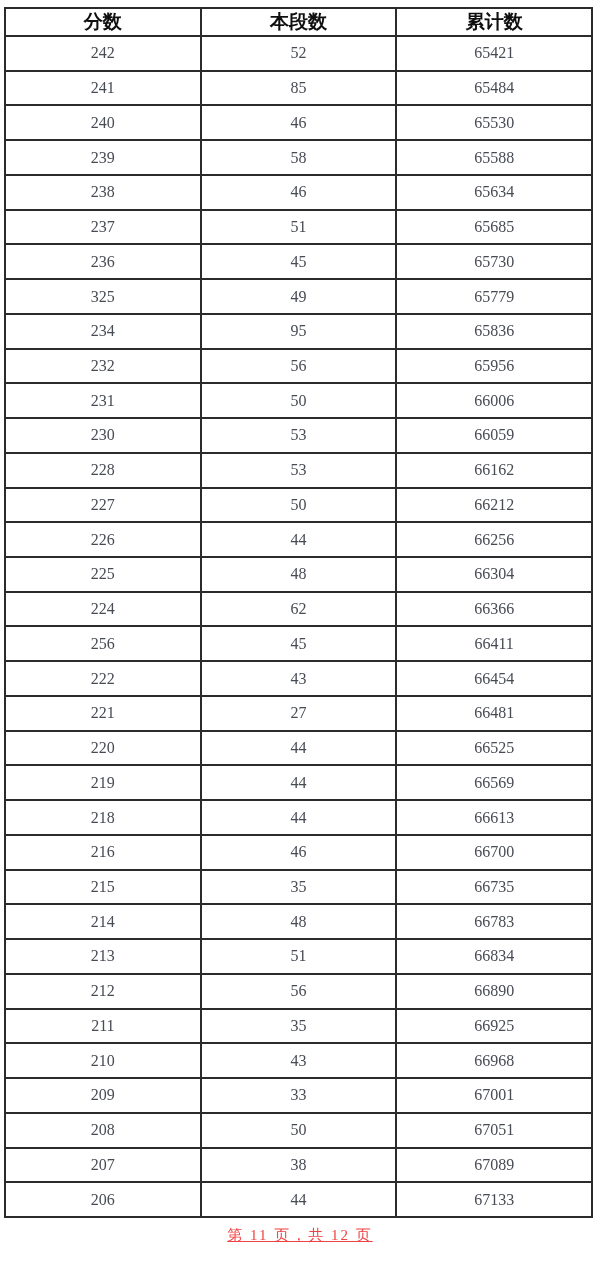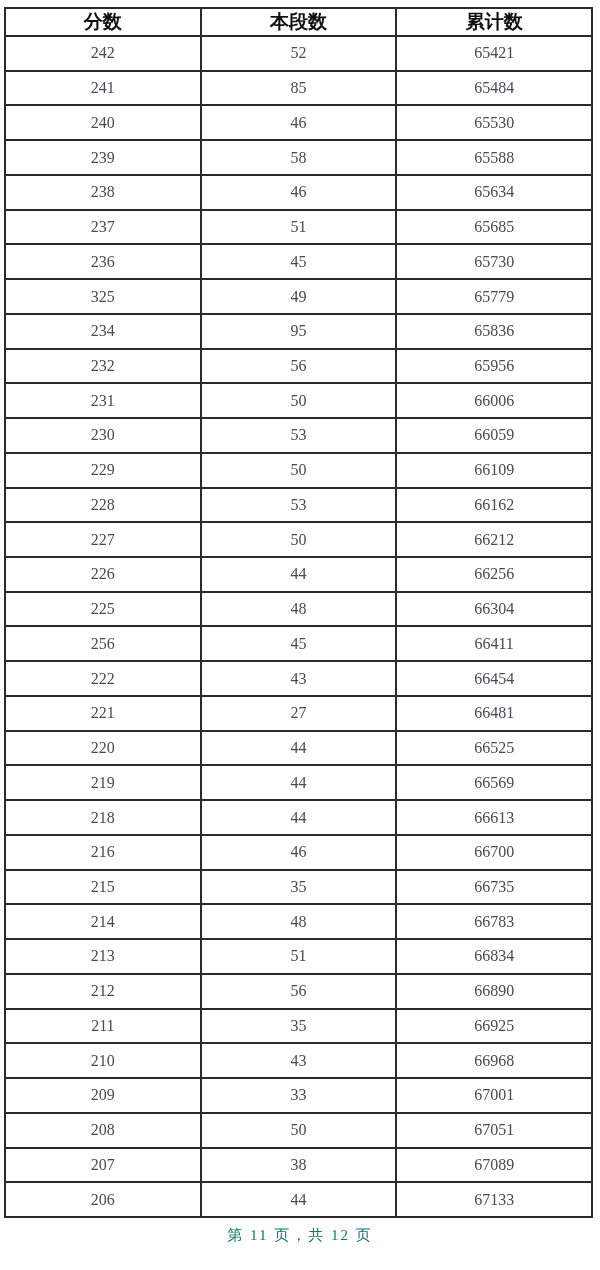--- a/index.html
+++ b/index.html
@@ -43,22 +43,23 @@
     color: #474b54;
   }
   .page-footer {
     position: absolute;
     left: 0;
     top: 1226px;
     width: 100%;
     text-align: center;
     font-family: "Liberation Serif", serif;
     font-size: 15px;
-    color: #0f766e;
+    color: #ef4444;
     letter-spacing: 2px;
+    text-decoration: underline;
   }
 </style>
 </head>
 <body>
 
 <div class="page">
 
   <table class="score-table">
     <thead>
       <tr>
@@ -122,45 +123,45 @@
           <td>231</td>
           <td>50</td>
           <td>66006</td>
         </tr>
         <tr>
           <td>230</td>
           <td>53</td>
           <td>66059</td>
         </tr>
         <tr>
-          <td>229</td>
-          <td>50</td>
-          <td>66109</td>
-        </tr>
-        <tr>
           <td>228</td>
           <td>53</td>
           <td>66162</td>
         </tr>
         <tr>
           <td>227</td>
           <td>50</td>
           <td>66212</td>
         </tr>
         <tr>
           <td>226</td>
           <td>44</td>
           <td>66256</td>
         </tr>
         <tr>
           <td>225</td>
           <td>48</td>
           <td>66304</td>
         </tr>
         <tr>
+          <td>224</td>
+          <td>62</td>
+          <td>66366</td>
+        </tr>
+        <tr>
           <td>256</td>
           <td>45</td>
           <td>66411</td>
         </tr>
         <tr>
           <td>222</td>
           <td>43</td>
           <td>66454</td>
         </tr>
         <tr>

